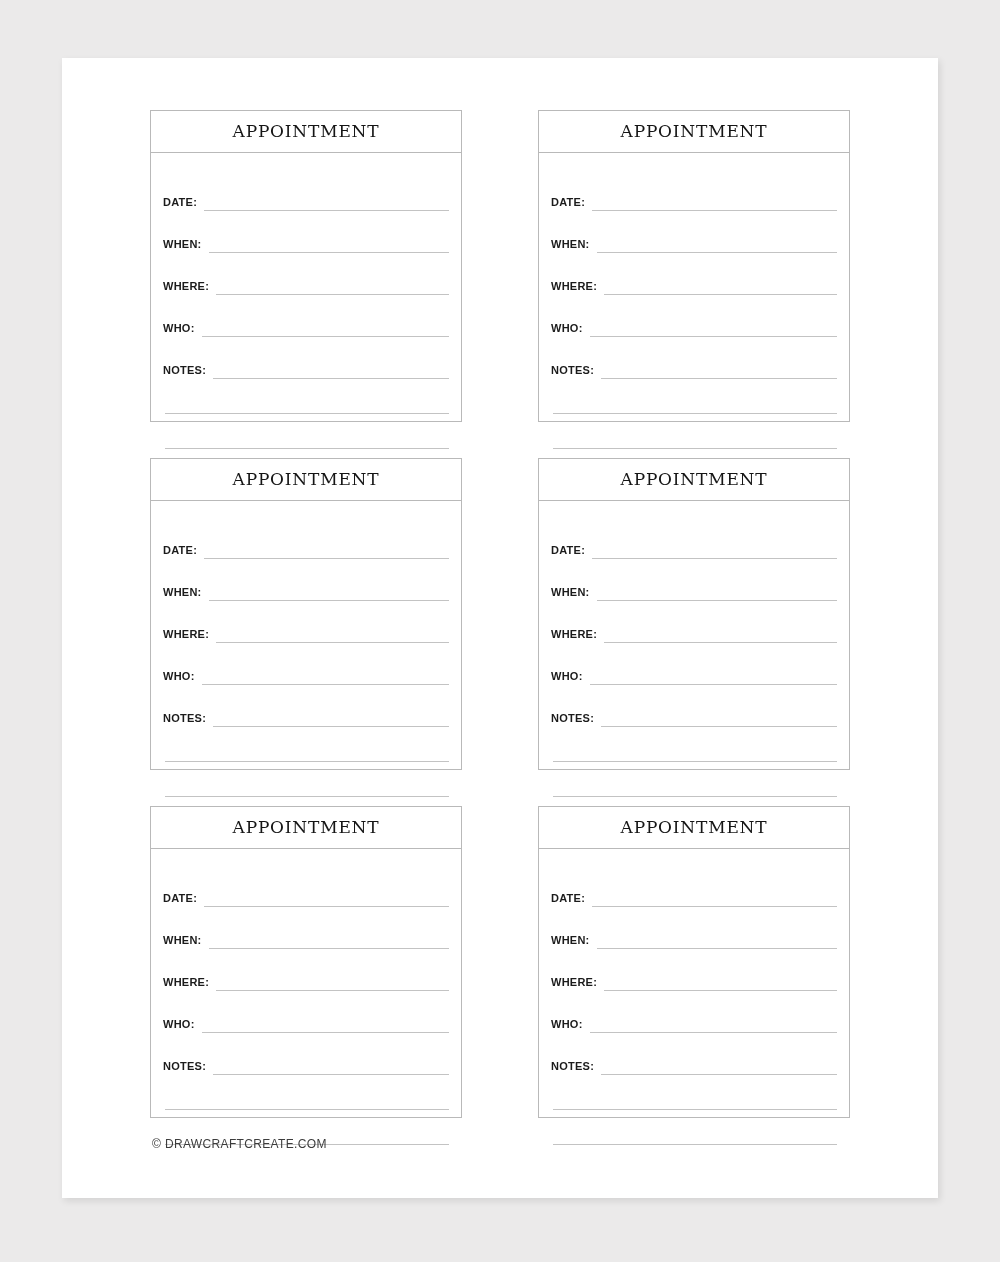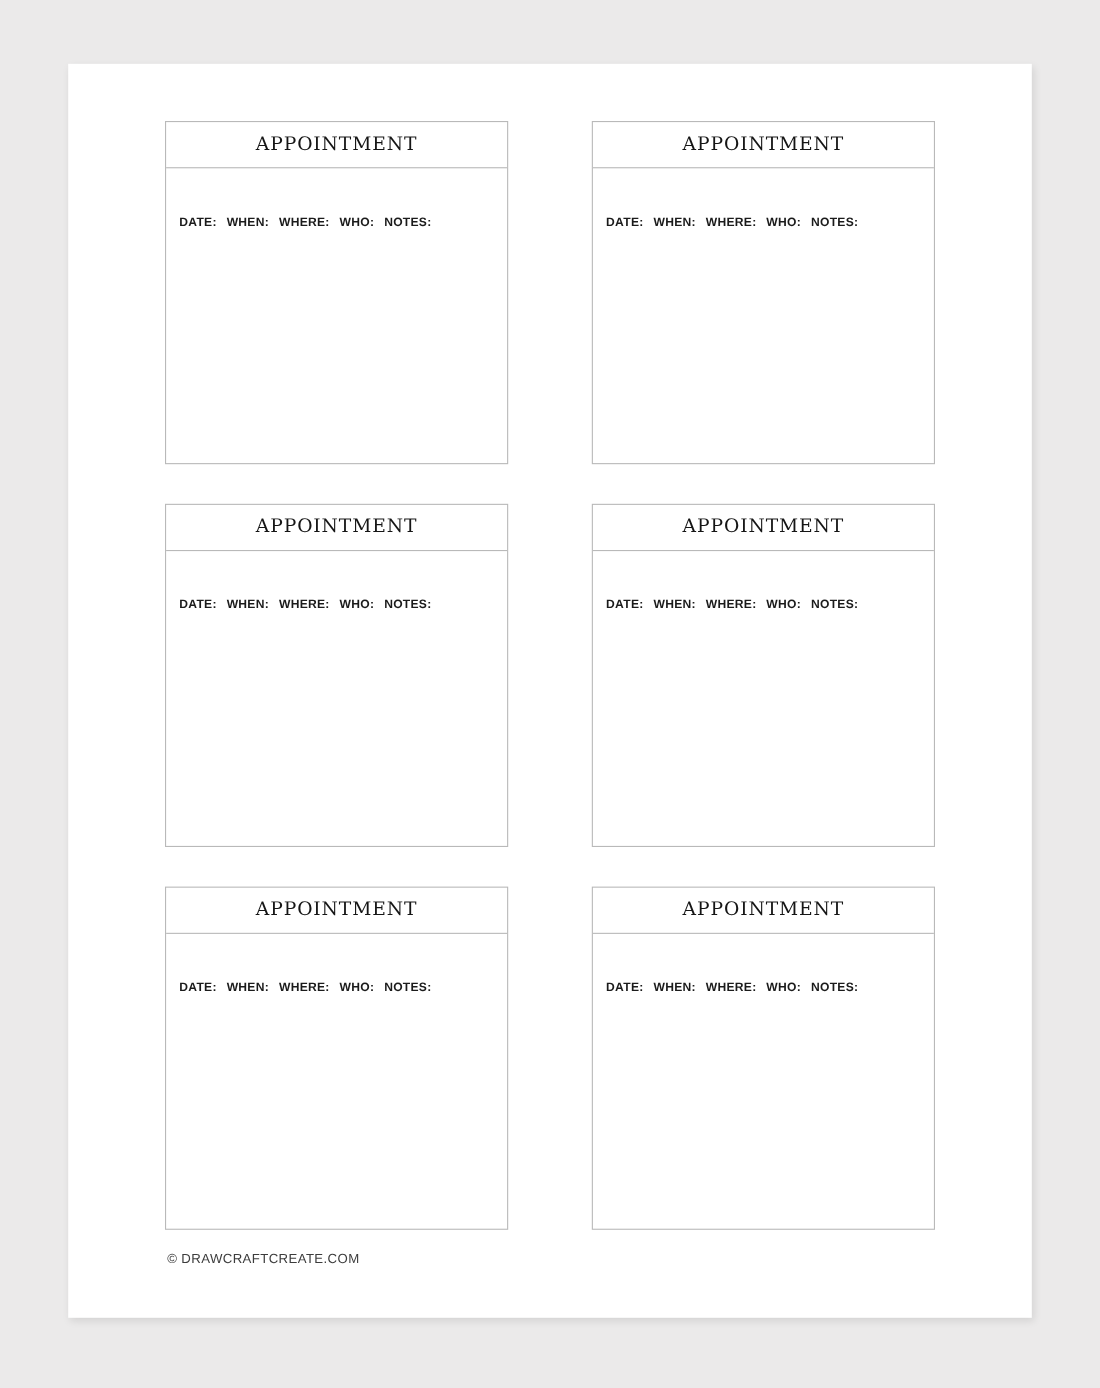--- a/index.html
+++ b/index.html
@@ -62,21 +62,21 @@
     letter-spacing: 0.8px;
     color: #151515;
     line-height: 1;
     white-space: nowrap;
   }
 
   .card-body {
     flex: 1 1 auto;
     padding: 16px 10px 10px 12px;
     display: flex;
-    flex-direction: row;
+    flex-direction: column;
   }
 
   .field-row {
     display: flex;
     align-items: flex-end;
     height: 42px;
     flex: none;
   }
 
   .field-label {

